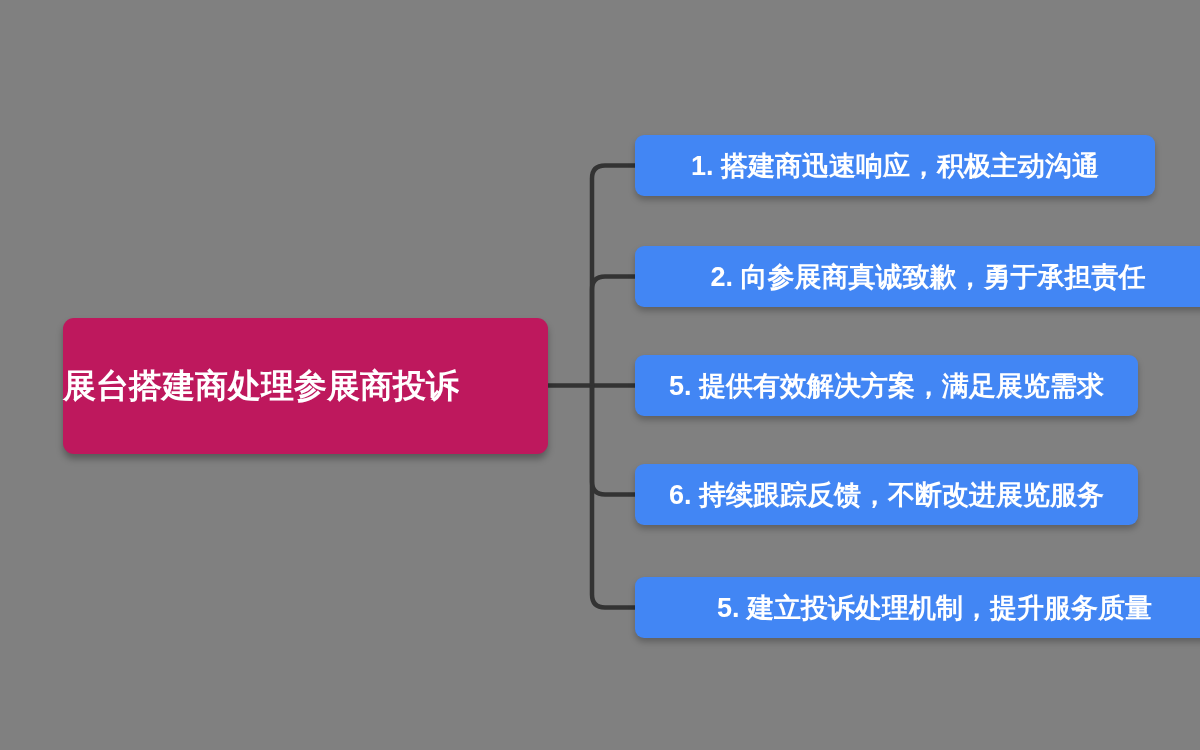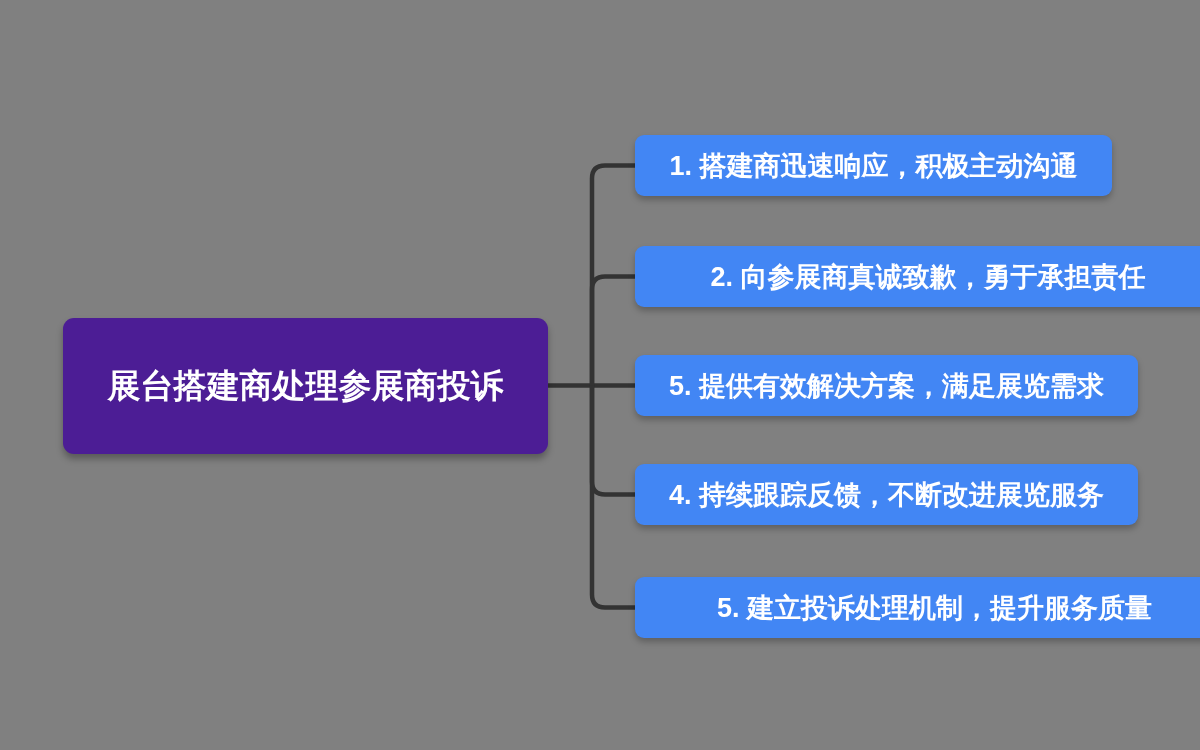--- a/index.html
+++ b/index.html
@@ -38,36 +38,37 @@
     justify-content: center;
     text-align: center;
     cursor: default;
     white-space: nowrap;
   }
   .root-node {
     left: 63px;
     top: 318px;
     width: 485px;
     height: 136px;
-    background: #4c1d95;
+    background: #be185d;
     border-radius: 11px;
-    flex-direction: column;
+    flex-direction: row;
     font-size: 33px;
     line-height: 50px;
     box-shadow: 0 5px 7px rgba(0,0,0,0.30);
+    justify-content: space-between;
   }
   .branch-node {
     left: 635px;
     height: 61px;
     background: #4286F4;
     border-radius: 9px;
     font-size: 27px;
     box-shadow: 0 4px 6px rgba(0,0,0,0.25);
   }
-  .b1 { top: 135px; width: 477px; }
+  .b1 { top: 135px; width: 520px; }
   .b2 { top: 246px; width: 586px; }
   .b3 { top: 355px; width: 503px; }
   .b4 { top: 464px; width: 503px; }
   .b5 { top: 577px; width: 599px; }
 </style>
 </head>
 <body>
 
 <div class="canvas">
 
@@ -89,20 +90,20 @@
 
   <div class="node branch-node b2">
     <span>2. 向参展商真诚致歉，勇于承担责任</span>
   </div>
 
   <div class="node branch-node b3">
     <span>5. 提供有效解决方案，满足展览需求</span>
   </div>
 
   <div class="node branch-node b4">
-    <span>4. 持续跟踪反馈，不断改进展览服务</span>
+    <span>6. 持续跟踪反馈，不断改进展览服务</span>
   </div>
 
   <div class="node branch-node b5">
     <span>5. 建立投诉处理机制，提升服务质量</span>
   </div>
 
 </div>
 
 </body></html>

